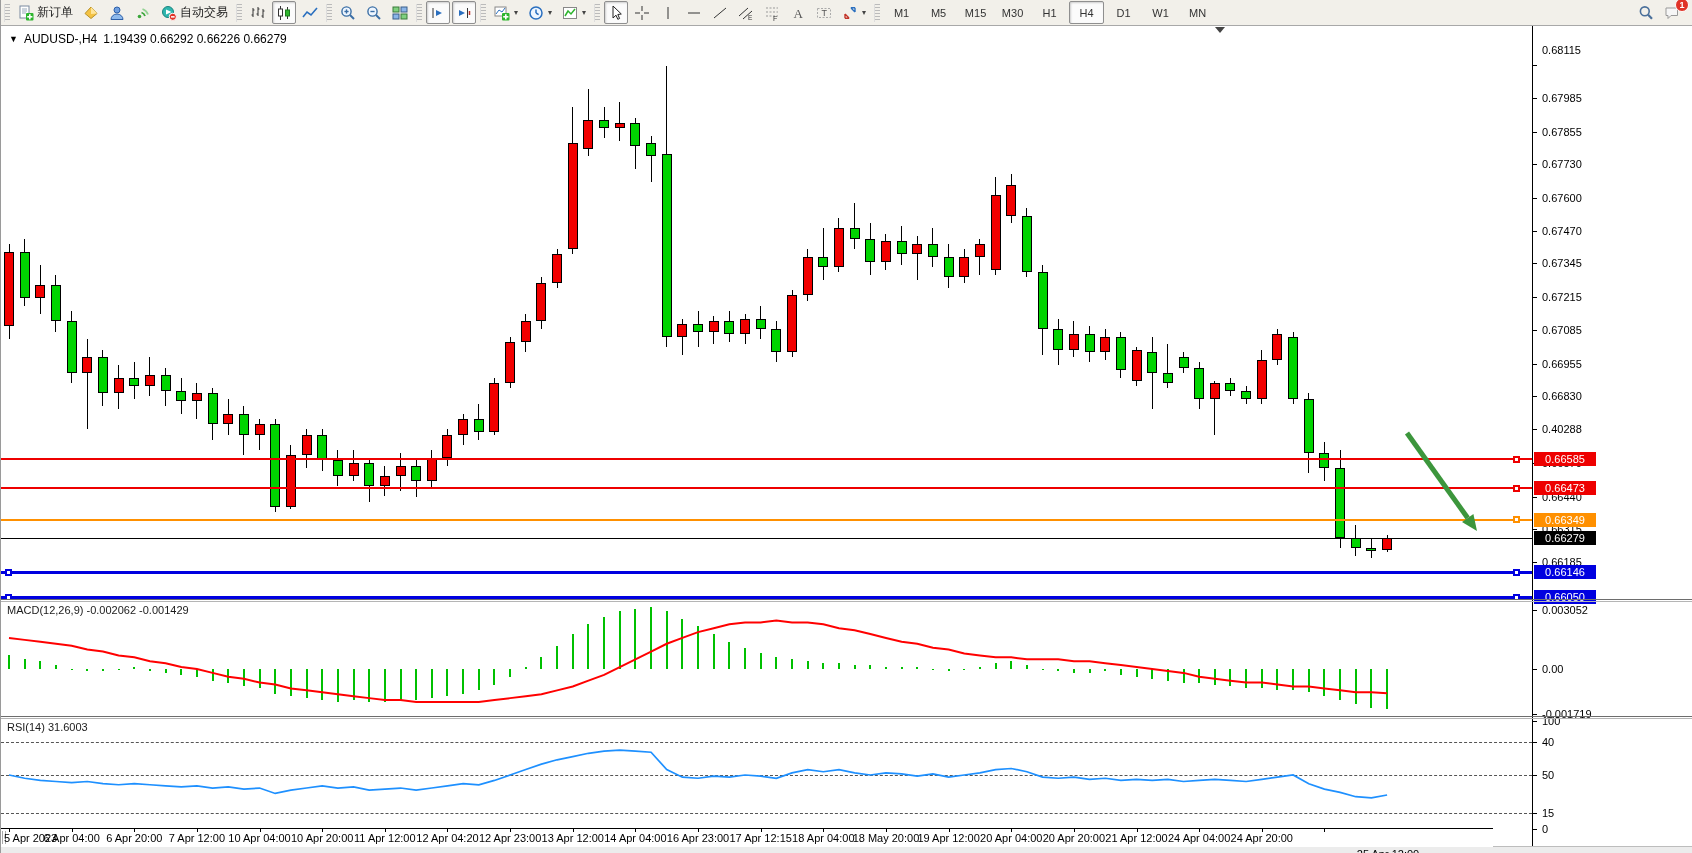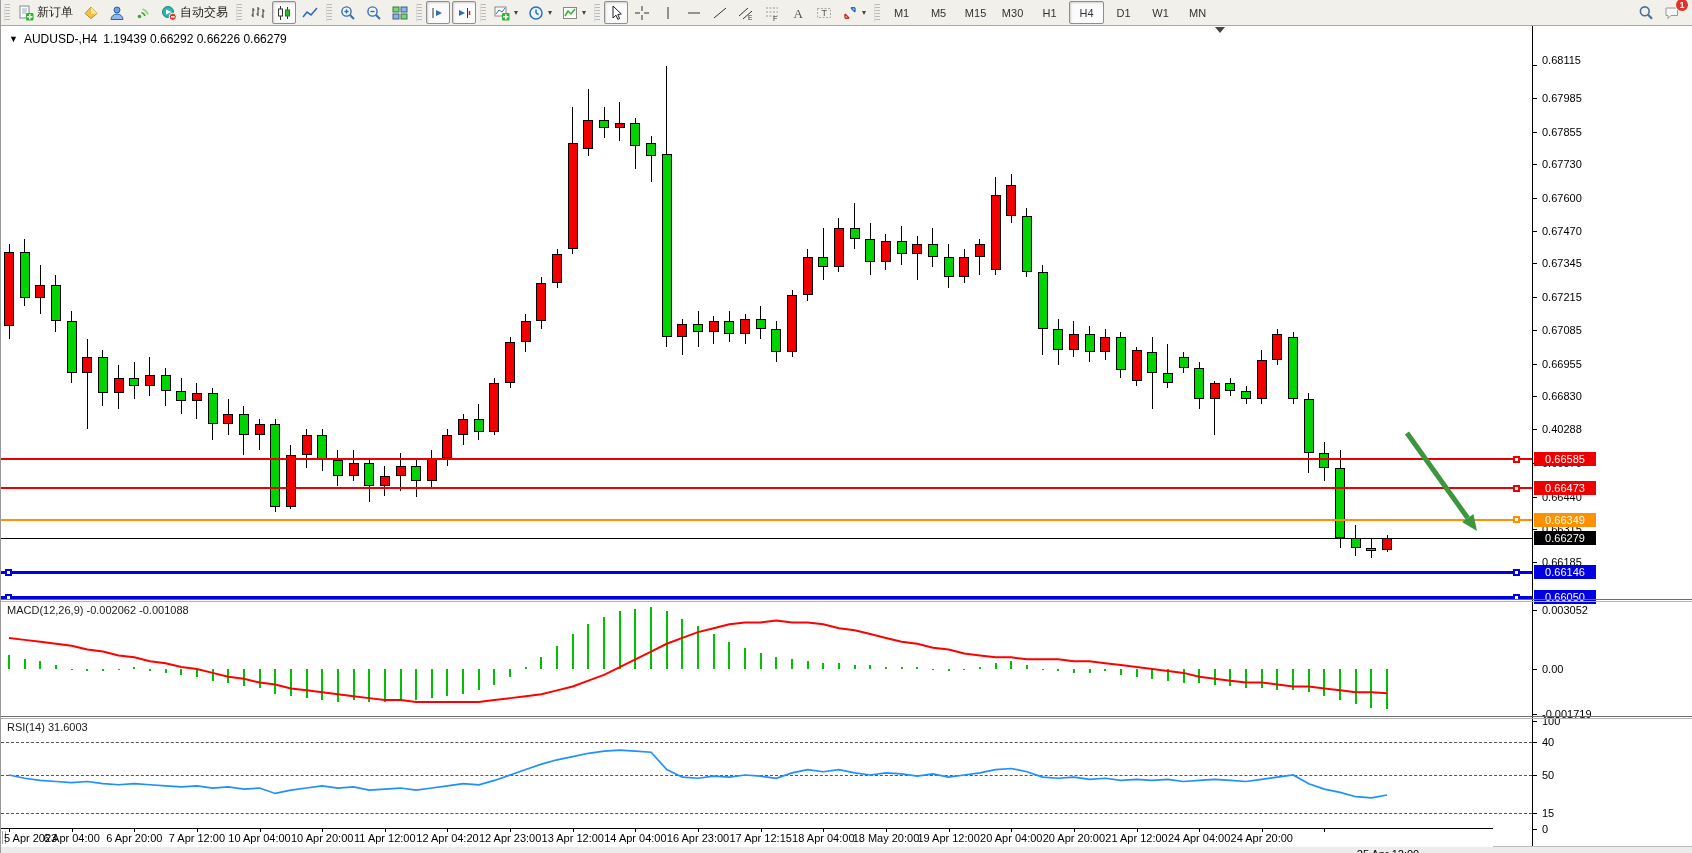--- a/index.html
+++ b/index.html
@@ -723,21 +723,21 @@
       <div class="hline" style="top: 569.52px; width: 1531px; height: 3px; background: rgb(0, 0, 224);"></div>
       <div class="handle" style="left: 1512px; top: 567.52px; border: 2px solid rgb(0, 0, 224);"></div>
       <div class="handle" style="left: 4px; top: 567.52px; border: 2px solid rgb(0, 0, 224);"></div>
       <svg width="1531" height="573" style="position: absolute; left: 0px; top: 0px; z-index: 9; pointer-events: none;">
         <line x1="1406" y1="407" x2="1466.7001889004944" y2="491.98026446069224" stroke="#3c963c" stroke-width="5"></line>
         <polygon points="1476,505 1461.0040546020473,496.04893181672594 1472.3963231989414,487.91159710465854" fill="#3c963c"></polygon>
       </svg>
     </div>
 
   <div id="macd-pane">
-    <div class="pane-label">MACD(12,26,9) -0.002062 -0.001088</div>
+    <div class="pane-label">MACD(12,26,9) -0.002062 -0.001429</div>
   <div style="position: absolute; left: 7px; top: 54.4081px; width: 2px; height: 13.5919px; background: rgb(0, 192, 0);"></div>
       <div style="position: absolute; left: 22.66px; top: 58.2915px; width: 2px; height: 9.7085px; background: rgb(0, 192, 0);"></div>
       <div style="position: absolute; left: 38.32px; top: 60.2332px; width: 2px; height: 7.7668px; background: rgb(0, 192, 0);"></div>
       <div style="position: absolute; left: 53.98px; top: 64.1166px; width: 2px; height: 3.8834px; background: rgb(0, 192, 0);"></div>
       <div style="position: absolute; left: 69.64px; top: 68px; width: 2px; height: 1px; background: rgb(0, 192, 0);"></div>
       <div style="position: absolute; left: 85.3px; top: 68px; width: 2px; height: 1.9417px; background: rgb(0, 192, 0);"></div>
       <div style="position: absolute; left: 100.96px; top: 68px; width: 2px; height: 1.9417px; background: rgb(0, 192, 0);"></div>
       <div style="position: absolute; left: 116.62px; top: 68px; width: 2px; height: 1px; background: rgb(0, 192, 0);"></div>
       <div style="position: absolute; left: 132.28px; top: 66.0583px; width: 2px; height: 1.9417px; background: rgb(0, 192, 0);"></div>
       <div style="position: absolute; left: 147.94px; top: 68px; width: 2px; height: 1.9417px; background: rgb(0, 192, 0);"></div>
@@ -835,21 +835,21 @@
       </svg>
     </div>
 
   <div class="pane-sep" style="top:599px"></div>
   <div class="pane-sep" style="top:601px;background:#b5b5b5"></div>
   <div class="pane-sep" style="top:716px"></div>
   <div class="pane-sep" style="top:718px;background:#b5b5b5"></div>
 
   <div id="price-axis">
       <div class="ptick" style="top: 38.8077px;"></div>
-      <div class="plabel" style="top: 28px;">0.68115</div>
+      <div class="plabel" style="top: 18px;">0.68115</div>
       <div class="ptick" style="top: 72.3126px;"></div>
       <div class="plabel" style="top: 66.3126px;">0.67985</div>
       <div class="ptick" style="top: 105.818px;"></div>
       <div class="plabel" style="top: 99.8175px;">0.67855</div>
       <div class="ptick" style="top: 138.034px;"></div>
       <div class="plabel" style="top: 132.034px;">0.67730</div>
       <div class="ptick" style="top: 171.539px;"></div>
       <div class="plabel" style="top: 165.539px;">0.67600</div>
       <div class="ptick" style="top: 205.044px;"></div>
       <div class="plabel" style="top: 199.044px;">0.67470</div>

